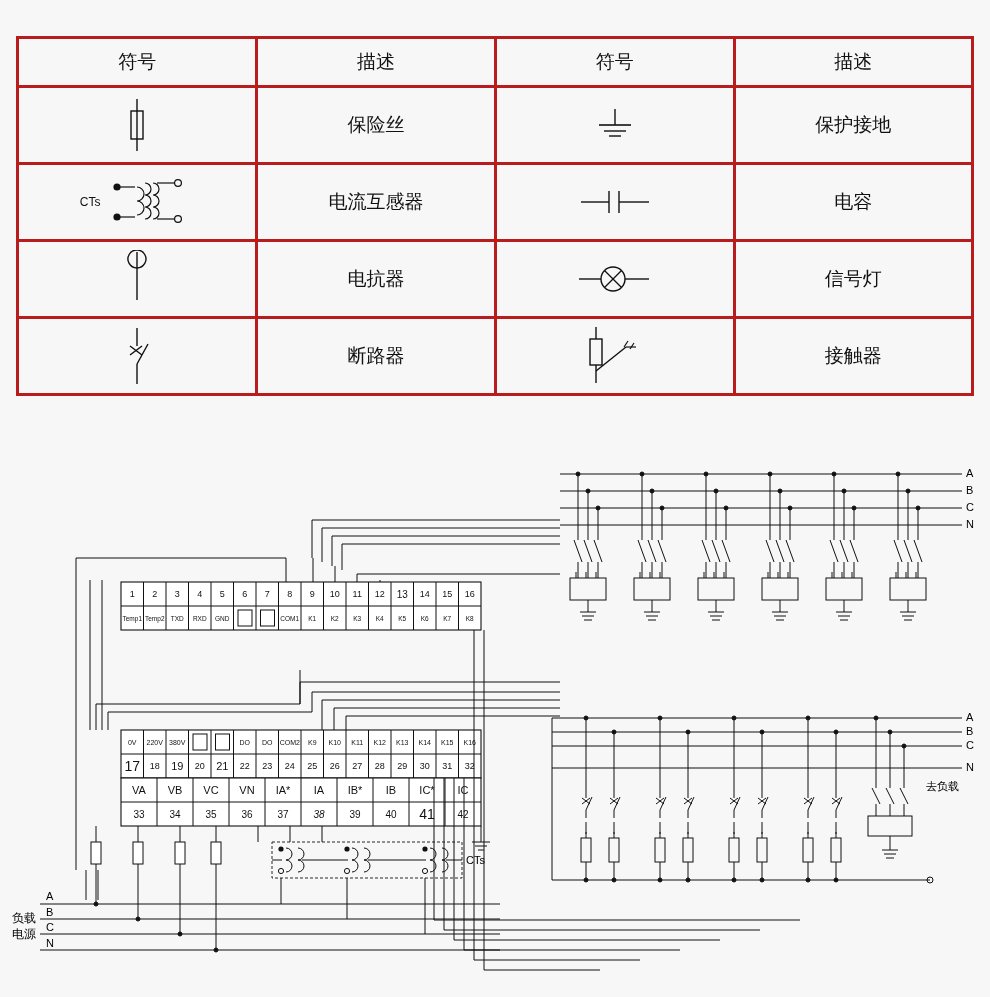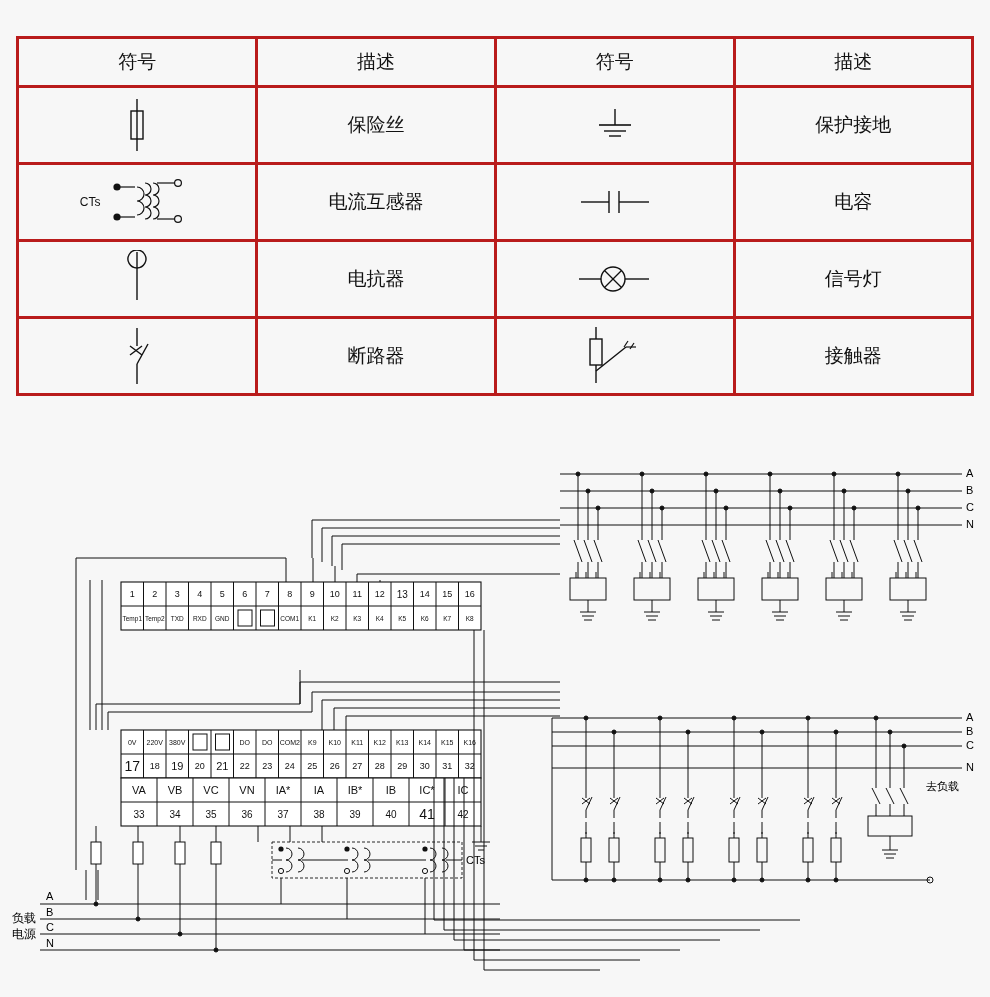--- a/index.html
+++ b/index.html
@@ -678,19 +678,19 @@
       <div class="note" style="left: 319px; top: 360px; font-size: 11px; transform: translate(-50%, -50%); white-space: nowrap;">IA</div>
       <div class="note" style="left: 355px; top: 360px; font-size: 11px; transform: translate(-50%, -50%); white-space: nowrap;">IB*</div>
       <div class="note" style="left: 391px; top: 360px; font-size: 11px; transform: translate(-50%, -50%); white-space: nowrap;">IB</div>
       <div class="note" style="left: 427px; top: 360px; font-size: 11px; transform: translate(-50%, -50%); white-space: nowrap; text-align: right;">IC*</div>
       <div class="note" style="left: 463px; top: 360px; font-size: 11px; transform: translate(-50%, -50%); white-space: nowrap;">IC</div>
       <div class="note" style="left: 139px; top: 384px; font-size: 10px; transform: translate(-50%, -50%); white-space: nowrap;">33</div>
       <div class="note" style="left: 175px; top: 384px; font-size: 10px; transform: translate(-50%, -50%); white-space: nowrap;">34</div>
       <div class="note" style="left: 211px; top: 384px; font-size: 10px; transform: translate(-50%, -50%); white-space: nowrap;">35</div>
       <div class="note" style="left: 247px; top: 384px; font-size: 10px; transform: translate(-50%, -50%); white-space: nowrap;">36</div>
       <div class="note" style="left: 283px; top: 384px; font-size: 10px; transform: translate(-50%, -50%); white-space: nowrap;">37</div>
-      <div class="note" style="left: 319px; top: 384px; font-size: 10px; transform: translate(-50%, -50%); white-space: nowrap;">38</div>
+      <div class="note" style="left: 319px; top: 384px; font-size: 10px; transform: translate(-50%, -50%); white-space: nowrap; font-style: italic;">38</div>
       <div class="note" style="left: 355px; top: 384px; font-size: 10px; transform: translate(-50%, -50%); white-space: nowrap;">39</div>
       <div class="note" style="left: 391px; top: 384px; font-size: 10px; transform: translate(-50%, -50%); white-space: nowrap;">40</div>
       <div class="note" style="left: 427px; top: 384px; font-size: 14px; transform: translate(-50%, -50%); white-space: nowrap;">41</div>
       <div class="note" style="left: 463px; top: 384px; font-size: 10px; transform: translate(-50%, -50%); white-space: nowrap;">42</div>
     </div>
 </div>
 
 </body></html>

